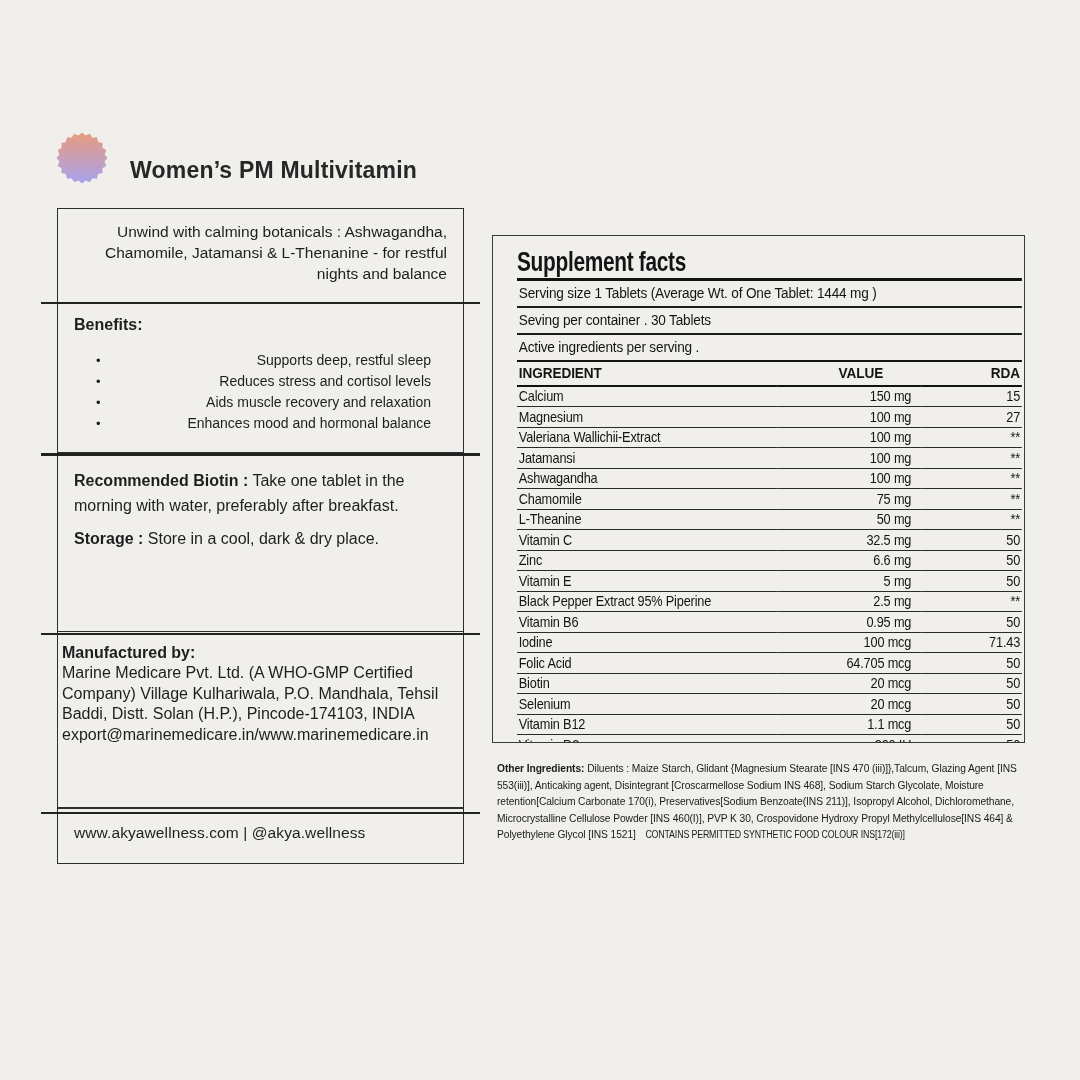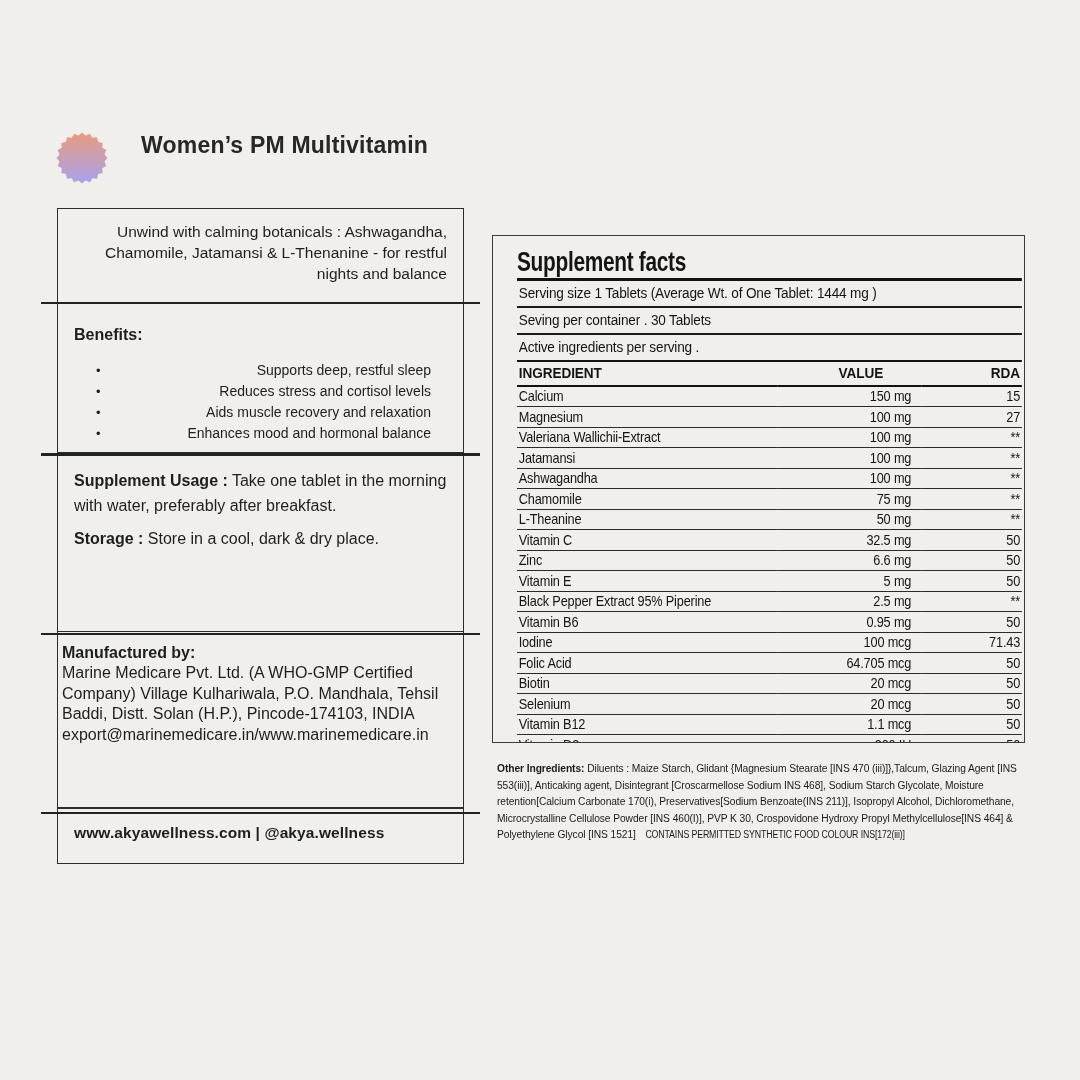--- a/index.html
+++ b/index.html
@@ -6,33 +6,33 @@
   body {
     width:1080px; height:1080px;
     background:#f0efec;
     font-family:"Liberation Sans","DejaVu Sans",sans-serif;
     color:#1e1e1e;
     -webkit-font-smoothing:antialiased;
   }
   .canvas { position:relative; width:1080px; height:1080px; overflow:hidden; }
 
   
-  .brand { position:absolute; left:56px; top:132px; display:flex; align-items:flex-start; gap:33px; }
+  .brand { position:absolute; left:56px; top:132px; display:flex; align-items:flex-end; gap:22px; }
   .brand svg { display:block; }
   .page-title { font-size:23px; font-weight:bold; color:#272727; letter-spacing:0.2px; }
 
   
   .left-col { position:absolute; left:57px; top:208px; width:407px; }
   .lbox { box-sizing:border-box; width:407px; border:1.5px solid #2d2d2d; background:transparent; }
   .lbox + .lbox { margin-top:-1.5px; }
   .b1 { height:95px;  padding:12px 16px; font-size:15.5px; line-height:21px;text-align:right; }
-  .b2 { height:152px; padding:21px 16px; }
+  .b2 { height:152px; padding:11px 16px; }
   .b3 { height:180px; padding:15px 16px; font-size:16px; }
   .b4 { height:178px; padding:11px 4px; font-size:16px; line-height:20.5px; overflow-wrap:break-word; }
-  .b5 { height:57px;  padding:16px 16px; font-size:15.5px; font-weight:bold; letter-spacing:0.1px; }
+  .b5 { height:57px;  padding:16px 16px; font-size:15.5px; font-weight:normal; letter-spacing:0.1px; }
   .benefits-heading { font-weight:bold; font-size:16px; margin:2px 0 9px; }
   ul.benefits { list-style:none; margin:16px; padding:0; font-size:14px;text-align:right; }
   ul.benefits li { line-height:21px; padding-left:21px; position:relative; }
   ul.benefits li::before { content:"\2022"; position:absolute; left:6px; font-size:13px; }
   .b3 p { margin:0 0 10px; line-height:25px; }
   .b3 p:last-child { margin-bottom:0; line-height:22px; }
   .lbl { font-weight:bold; }
   .mfg-heading { font-weight:bold; }
   
   .hrule { position:absolute; left:-16px; width:439px; background:#222; }
@@ -95,21 +95,21 @@
       <ul class="benefits">
           <li>Supports deep, restful sleep</li>
           <li>Reduces stress and cortisol levels</li>
           <li>Aids muscle recovery and relaxation</li>
           <li>Enhances mood and hormonal balance</li>
         </ul>
     </div>
 
     <div class="lbox b3">
       <p>
-        <span class="lbl">Supplement Usage :</span>
+        <span class="lbl">Recommended Biotin :</span>
         <span>Take one tablet in the morning with water, preferably after breakfast.</span>
       </p>
       <p>
         <span class="lbl">Storage :</span>
         <span>Store in a cool, dark &amp; dry place.</span>
       </p>
     </div>
 
     <div class="lbox b4">
       <div class="mfg-heading">Manufactured by:</div>

